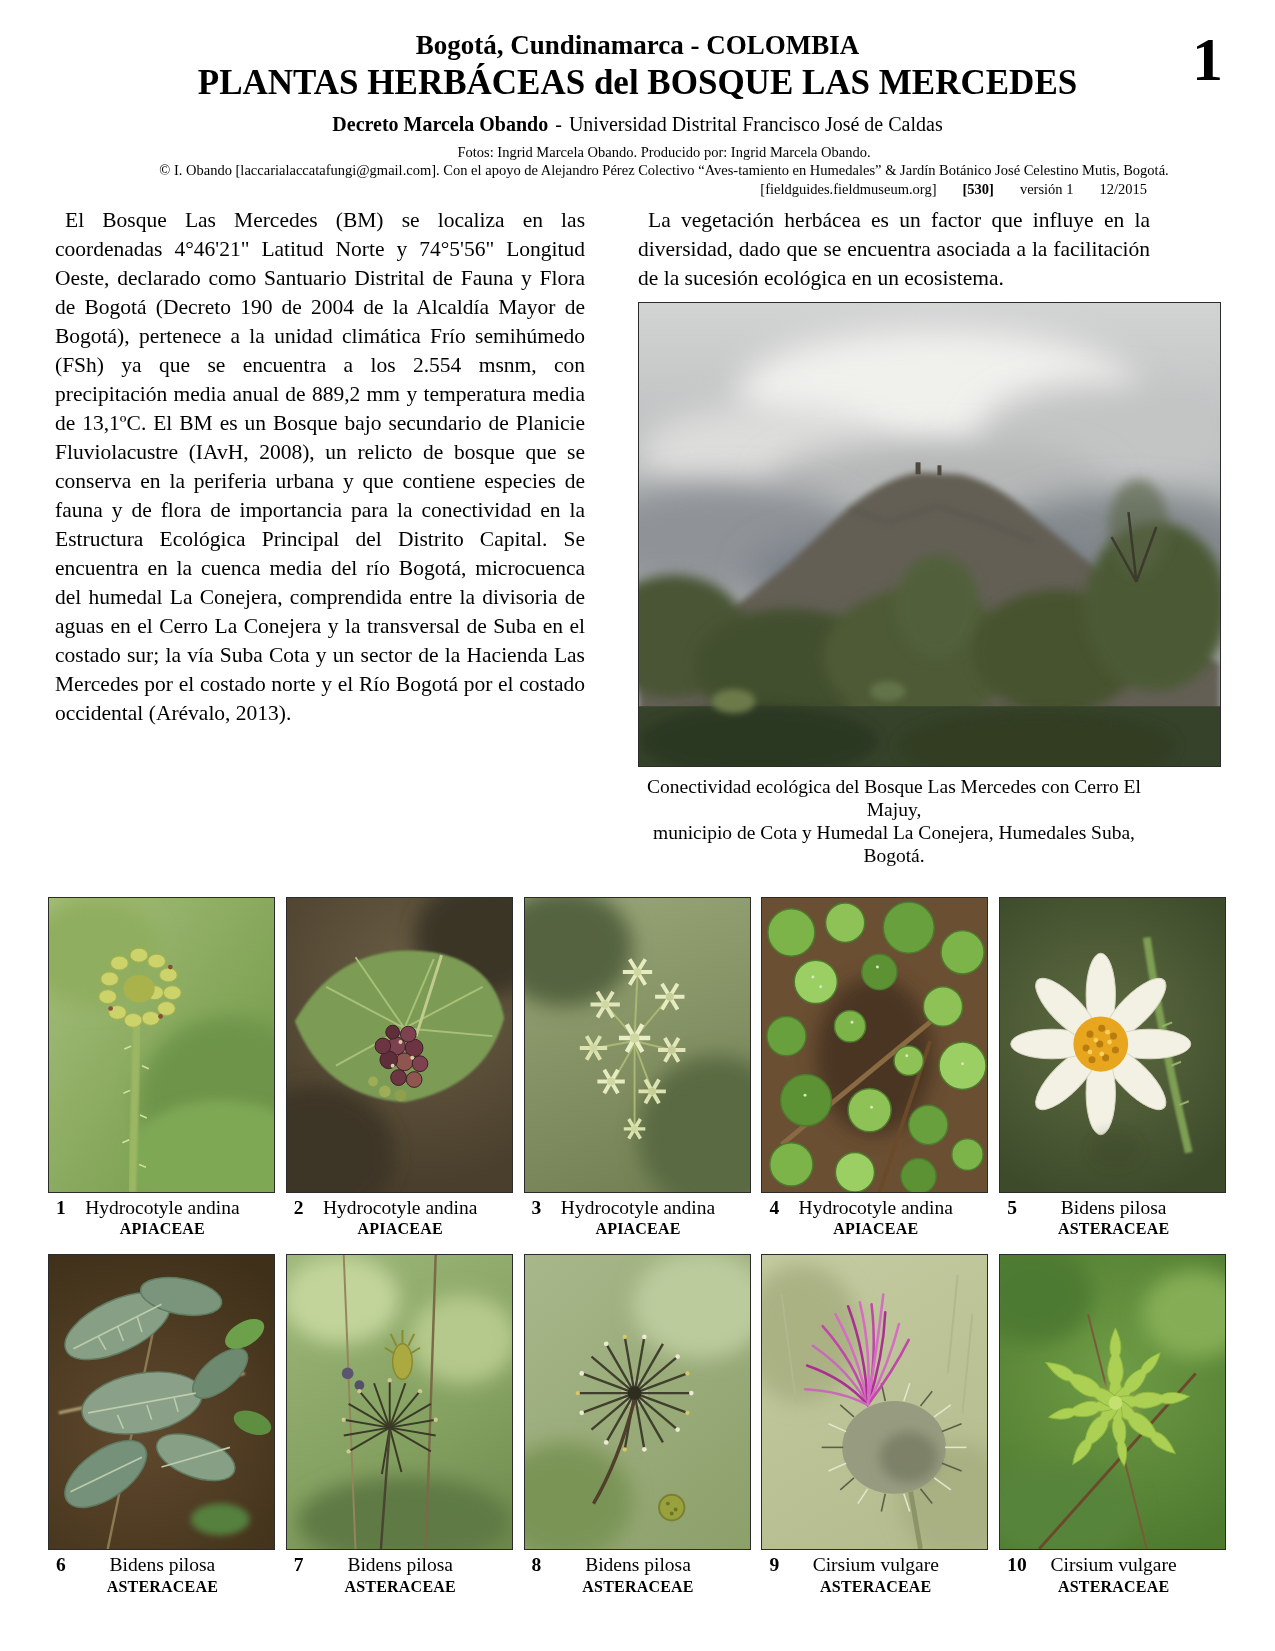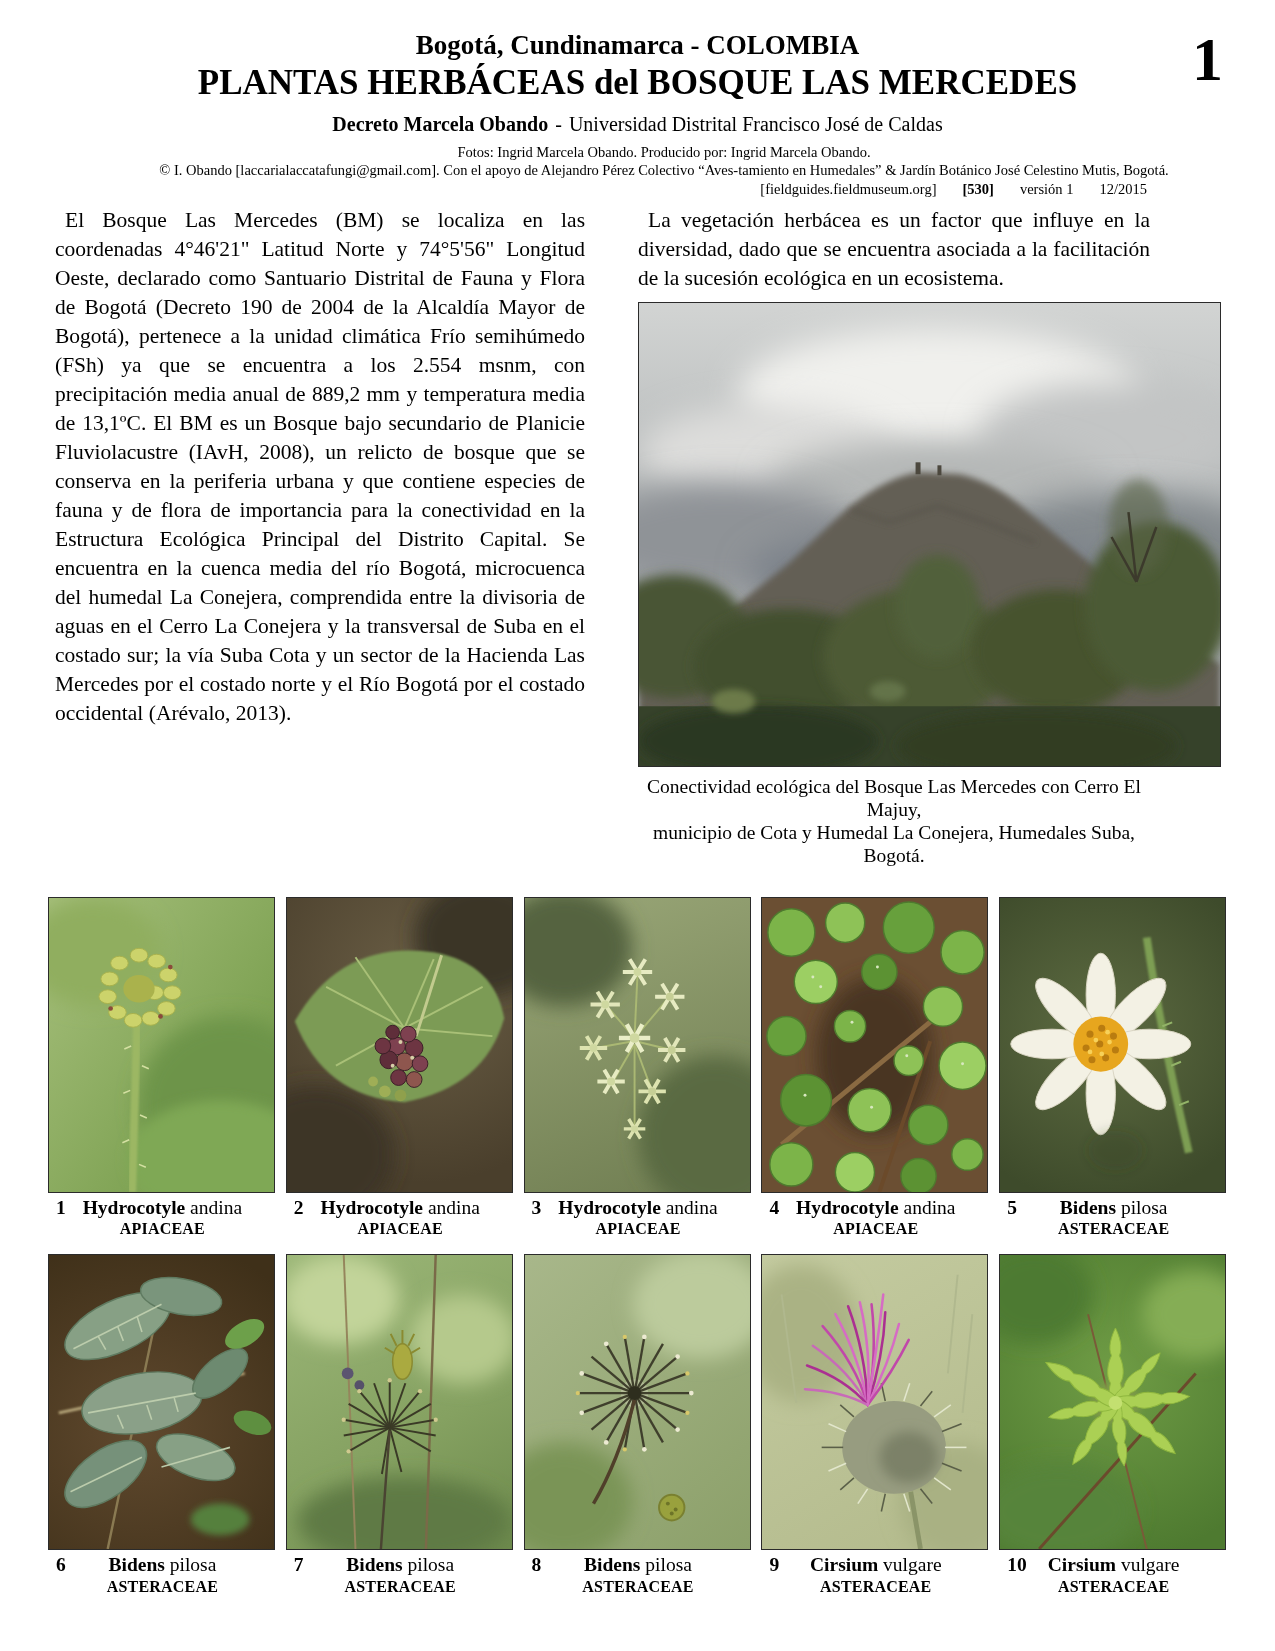--- a/index.html
+++ b/index.html
@@ -35,21 +35,21 @@
   }
   .landscape svg{display:block;width:100%;height:100%;}
   .photo-caption{font-size:19.5px;line-height:1.18;text-align:center;margin-top:8px;}
   
   .plants{margin:30px 47px 0 48px;display:grid;grid-template-columns:repeat(5,1fr);column-gap:9px;row-gap:16px;}
   .cell{width:100%;}
   .photo{width:227px;height:296px;border:1px solid #2b2b2b;box-sizing:border-box;overflow:hidden;}
   .photo svg{display:block;width:100%;height:100%;}
   .cap{position:relative;text-align:center;font-size:19.5px;margin-top:4px;line-height:1.1;}
   .cap .num{position:absolute;left:8px;top:0;font-weight:bold;}
-  .cap .genus{font-weight:bold;}
+  .cap .genus{font-weight:normal;}
   .fam{text-align:center;font-size:16px;font-weight:bold;letter-spacing:.2px;margin-top:2px;}
   .bg1{background:linear-gradient(125deg,#a6bf7b,#7ea253 70%);}
   .bg2{background:radial-gradient(circle at 60% 30%,#6b5f46,#4a3f2c 80%);}
   .bg3{background:linear-gradient(160deg,#99a677,#6f7d51);}
   .bg4{background:#6b4f33;}
   .bg5{background:radial-gradient(circle at 45% 45%,#5e6c42,#3e4b2b 85%);}
   .bg6{background:radial-gradient(circle at 40% 60%,#60492e,#3f3019 90%);}
   .bg7{background:linear-gradient(150deg,#9cb778,#85a161 60%,#6d8a4c);}
   .bg8{background:linear-gradient(140deg,#a8b78a,#8ca06a);}
   .bg9{background:linear-gradient(150deg,#c4cba0,#b3ba8c);}

